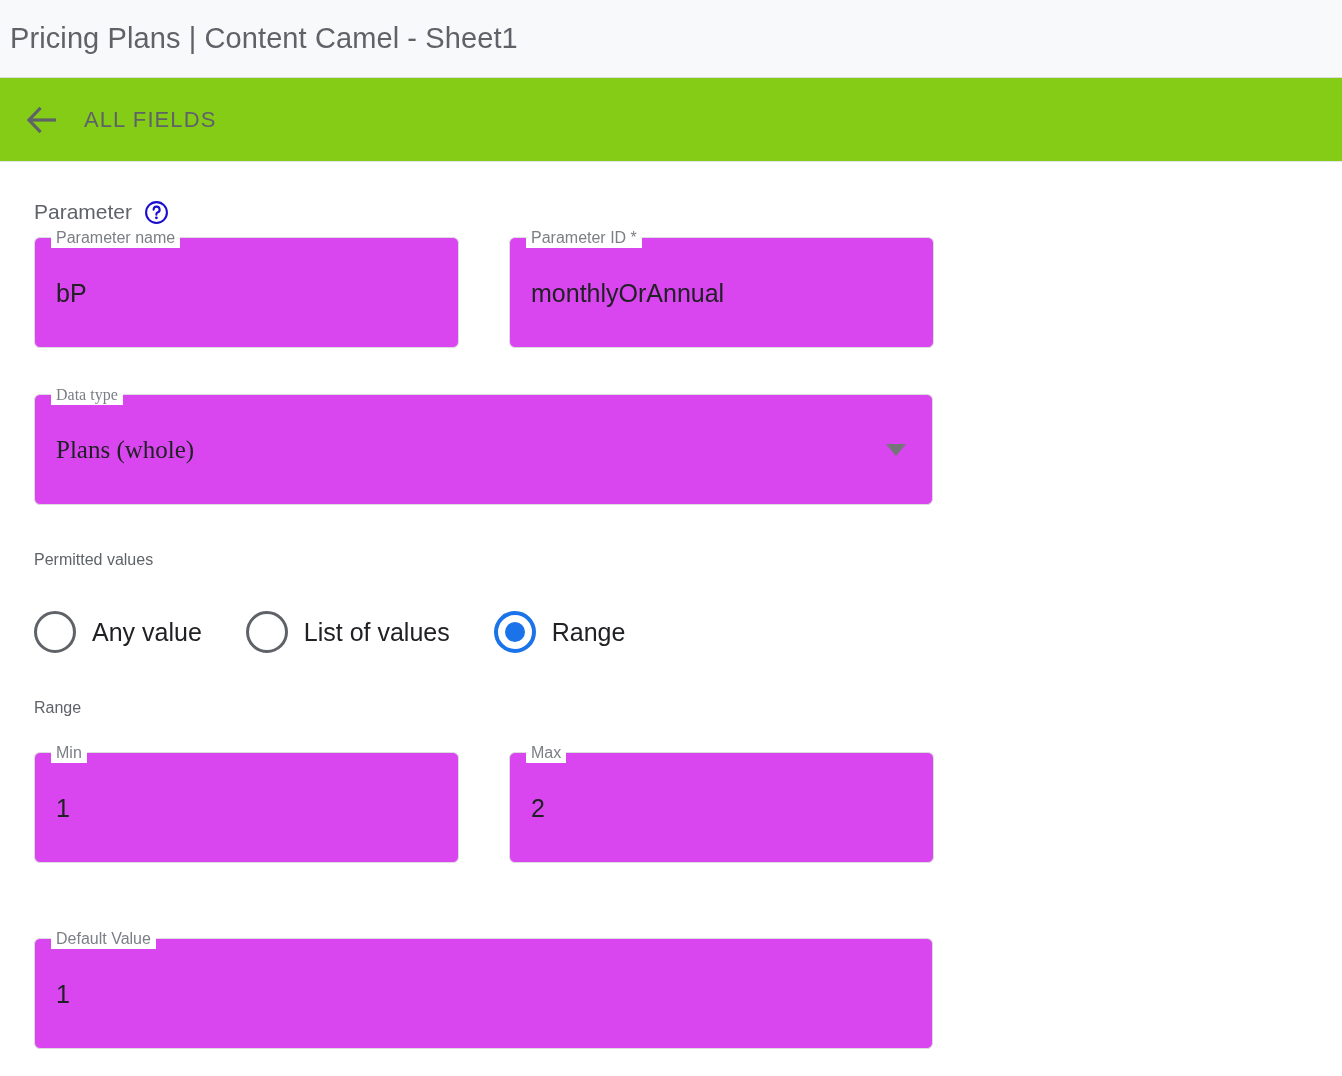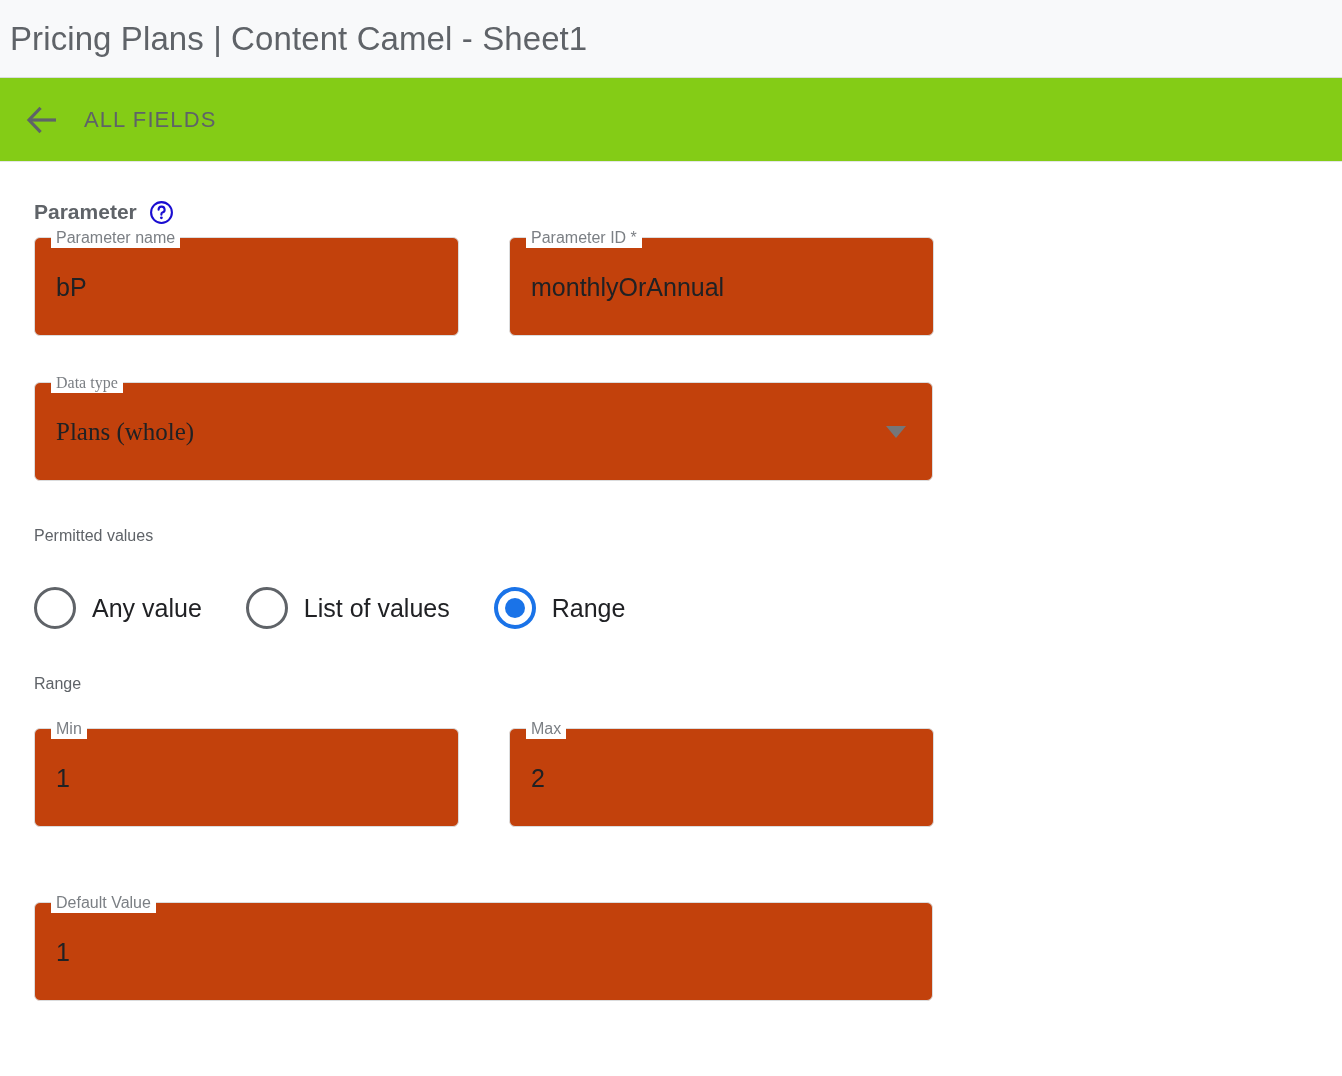--- a/index.html
+++ b/index.html
@@ -16,21 +16,21 @@
   
   .titlebar {
     height: 78px;
     background: #f8f9fa;
     border-bottom: 1px solid #dadce0;
     display: flex;
     align-items: center;
     padding: 0 0 0 10px;
   }
   .titlebar-text {
-    font-size: 33px;
+    font-size: 29px;
     color: #5f6368;
     letter-spacing: 0.1px;
     white-space: nowrap;
   }
 
   
   .fieldsbar {
     height: 84px;
     background: #84cc16;
     border-bottom: 1px solid #e4e6e8;
@@ -62,21 +62,20 @@
 
   .section-head {
     display: flex;
     align-items: center;
     gap: 12px;
     font-size: 21px;
     color: #5f6368;
     padding-top: 50px;
     padding-bottom: 0;
     height: 32px;
-    font-weight: bold;
   }
   .help-icon {
     display: inline-flex;
     align-items: center;
     cursor: pointer;
   }
 
   .section-label {
     font-size: 16px;
     color: #5f6368;
@@ -85,24 +84,24 @@
     height: 28px;
   }
 
   
   .row {
     display: flex;
     gap: 50px;
   }
   .field {
     position: relative;
-    height: 99px;
+    height: 111px;
     border: 1px solid #dbdcdd;
     border-radius: 6px;
-    background: #c2410c;
+    background: #d946ef;
   }
   .field.half { width: 425px; }
   .field.full { width: 899px; }
 
   .field-legend {
     position: absolute;
     top: -10px;
     left: 16px;
     background: #ffffff;
     padding: 0 5px;

